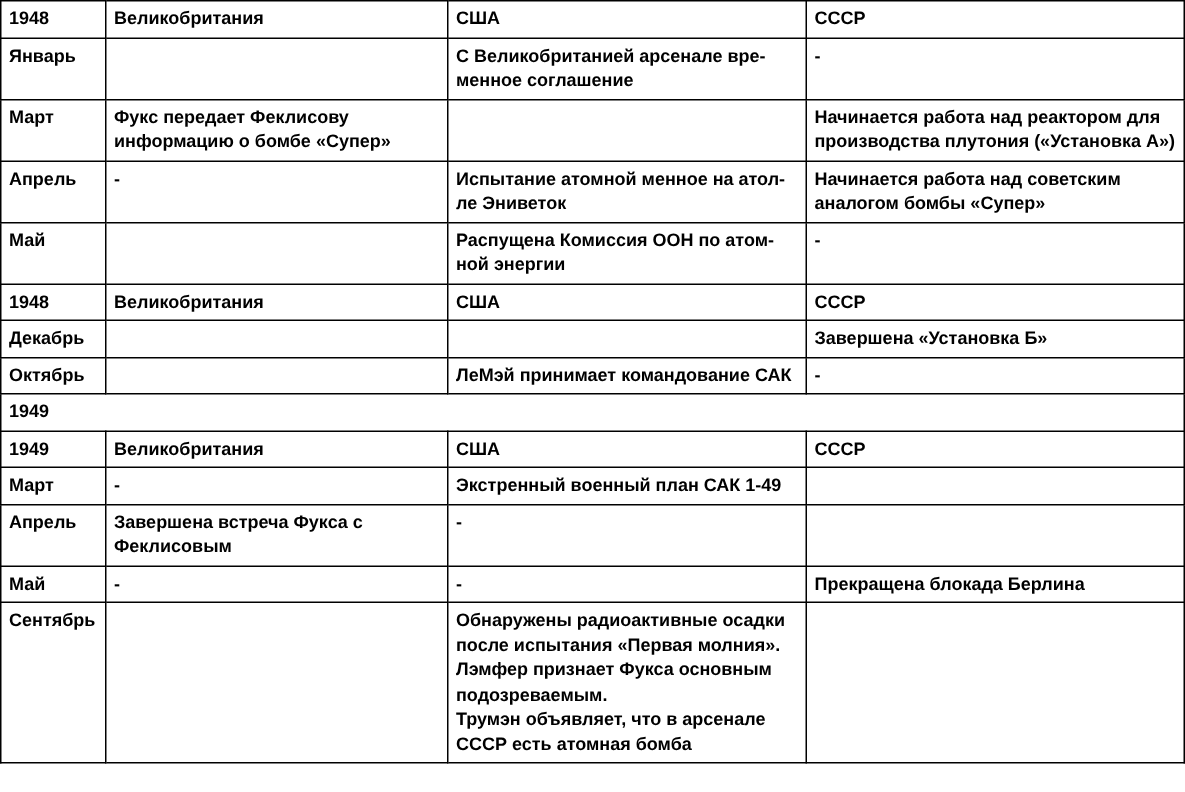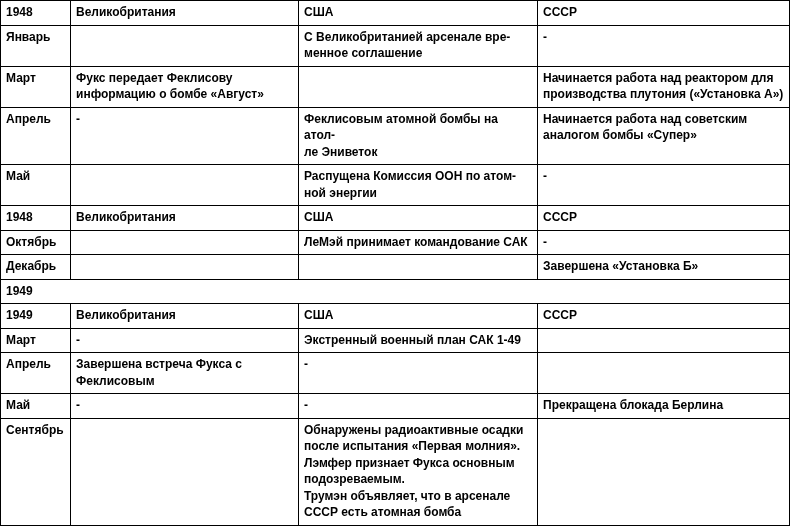--- a/index.html
+++ b/index.html
@@ -67,30 +67,30 @@
         <td class="month">Январь</td>
         <td></td>
         <td>С Великобританией арсенале вре-
 менное соглашение</td>
         <td>-</td>
       </tr>
 
       <tr>
         <td class="month">Март</td>
         <td>Фукс передает Феклисову
-информацию о бомбе «Август»</td>
+информацию о бомбе «Супер»</td>
         <td></td>
         <td>Начинается работа над реактором для
 производства плутония («Установка А»)</td>
       </tr>
 
       <tr>
         <td class="month">Апрель</td>
         <td>-</td>
-        <td>Феклисовым атомной бомбы на атол-
+        <td>Испытание атомной менное на атол-
 ле Эниветок</td>
         <td>Начинается работа над советским
 аналогом бомбы «Супер»</td>
       </tr>
 
       <tr>
         <td class="month">Май</td>
         <td></td>
         <td>Распущена Комиссия ООН по атом-
 ной энергии</td>
@@ -99,31 +99,31 @@
 
       <tr class="header-row">
         <td class="hdr">1948</td>
         <td class="hdr">Великобритания</td>
         <td class="hdr">США</td>
         <td class="hdr">СССР</td>
       </tr>
 
 
       <tr>
+        <td class="month">Декабрь</td>
+        <td></td>
+        <td></td>
+        <td>Завершена «Установка Б»</td>
+      </tr>
+
+      <tr>
         <td class="month">Октябрь</td>
         <td></td>
         <td>ЛеМэй принимает командование САК</td>
         <td>-</td>
-      </tr>
-
-      <tr>
-        <td class="month">Декабрь</td>
-        <td></td>
-        <td></td>
-        <td>Завершена «Установка Б»</td>
       </tr>
 
       <tr class="year-row">
         <td colspan="4" class="hdr">1949</td>
       </tr>
 
       <tr class="header-row">
         <td class="hdr">1949</td>
         <td class="hdr">Великобритания</td>
         <td class="hdr">США</td>

